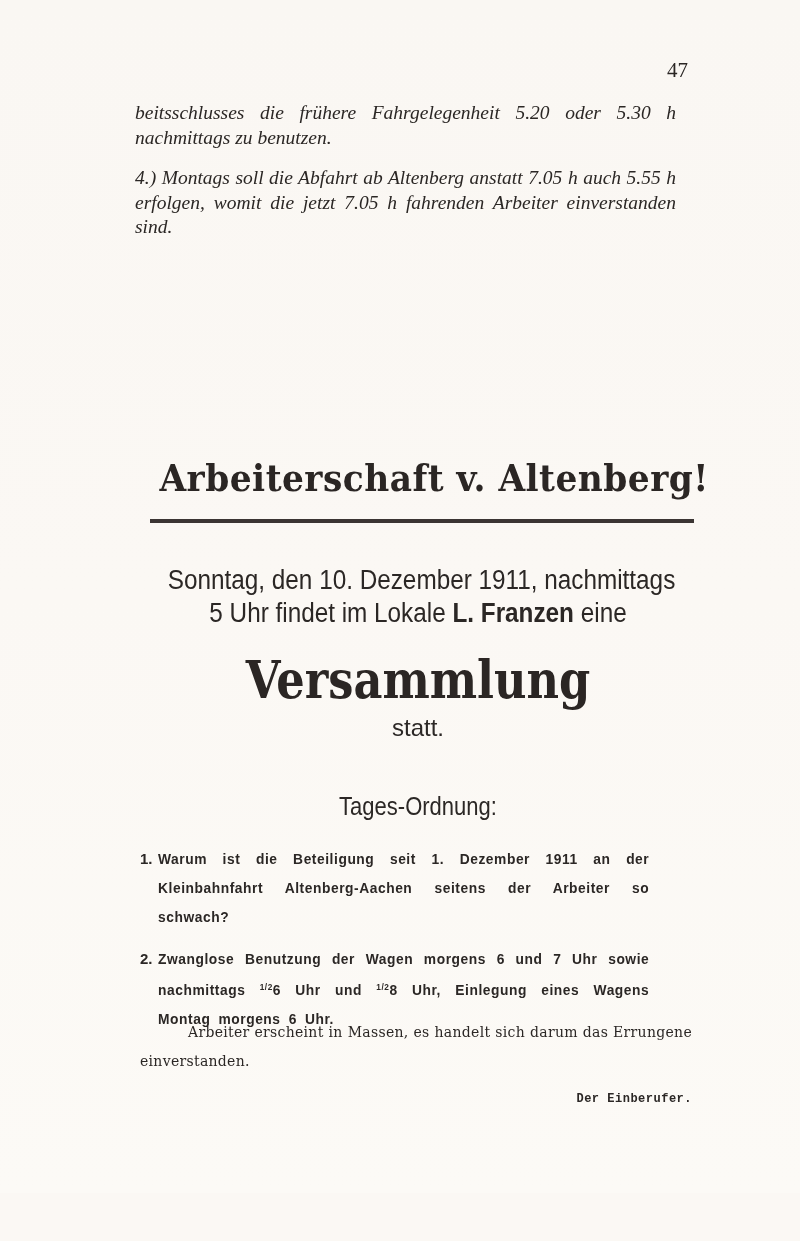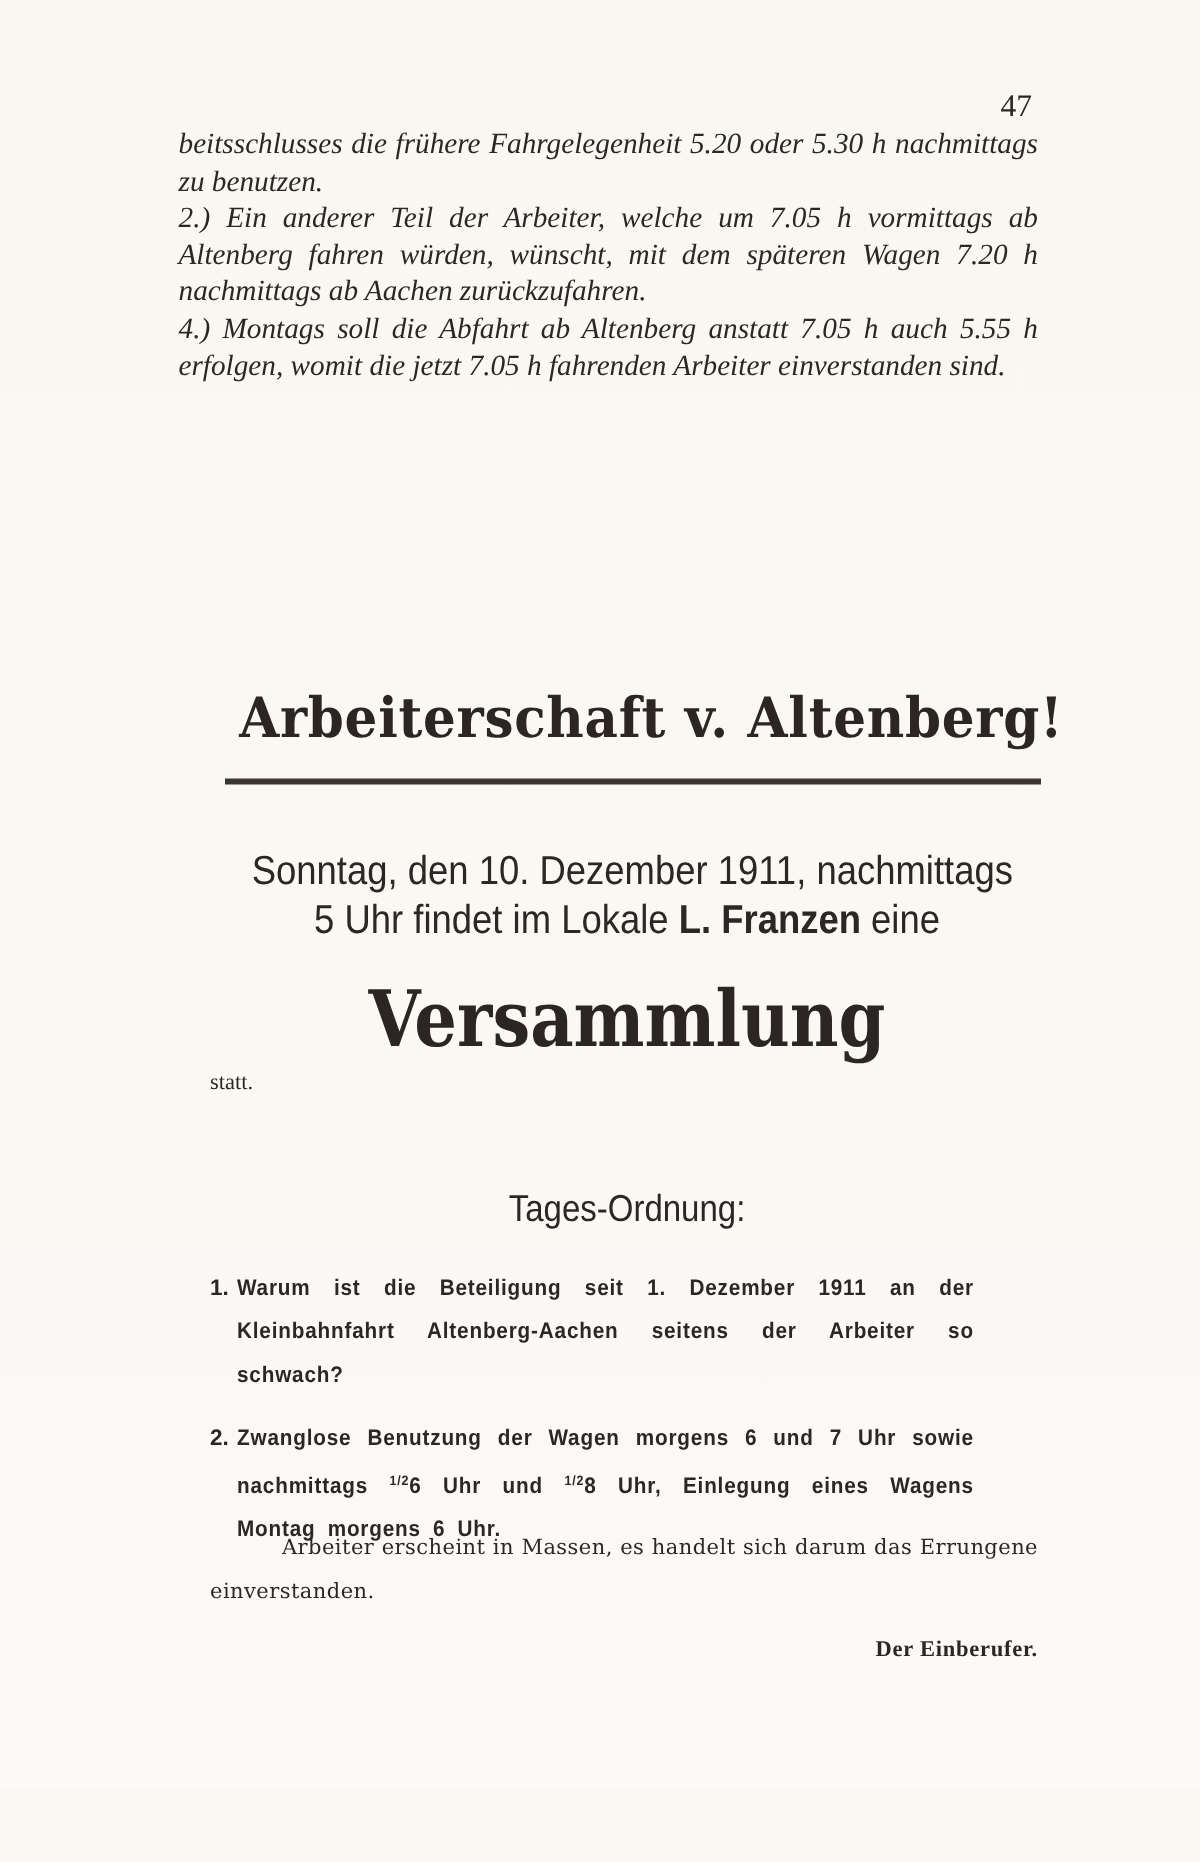--- a/index.html
+++ b/index.html
@@ -33,21 +33,21 @@
       left: 119px;
       top: 85px;
       width: 573px;
       font-family: "Liberation Serif", serif;
       font-style: italic;
       font-size: 19.5px;
       line-height: 24.6px;
       color: #2b2725;
     }
     .italic-block p {
-      margin: 0;
+      margin: 16px;
       text-align: justify;
       text-align-last: left;
     }
     .notice {
       position: absolute;
       left: 140px;
       top: 452px;
       width: 556px;
     }
     .headline {
@@ -100,23 +100,23 @@
       text-align: center;
       color: #2b2624;
       transform: scaleX(0.86);
       transform-origin: center;
     }
     .statt {
       position: absolute;
       top: 262px;
       left: 0;
       width: 556px;
-      font-family: Liberation Serif, serif;
-      font-size: 15px;
-      text-align: left;
+      font-family: Liberation Sans, sans-serif;
+      font-size: 24px;
+      text-align: center;
       color: #2b2725;
     }
     .agenda-title {
       position: absolute;
       top: 340px;
       left: 0;
       width: 556px;
       font-family: "Liberation Sans", sans-serif;
       font-size: 25px;
       text-align: center;
@@ -170,42 +170,41 @@
       margin: 0;
       text-align: justify;
       text-align-last: left;
       text-indent: 48px;
       letter-spacing: 0.3px;
     }
     .signature {
       position: absolute;
       top: 640px;
       right: 4px;
-      font-family: Liberation Serif, serif;
-      font-weight: bold;
-      font-size: 15px;
+      font-family: Liberation Mono, monospace;
+      font-weight: bold;
+      font-size: 12px;
       color: #2b2725;
       letter-spacing: 0.5px;
       margin-left: 16px;
     }
     sup.frac {
       font-size: 9px;
       vertical-align: 5px;
     }
   </style>
 </head>
 <body>
 
 <div class="page">
 
   <div class="page-number">47</div>
 
   <div class="italic-block">
     <p>beitsschlusses die frühere Fahrgelegenheit 5.20 oder 5.30 h nachmittags zu benutzen.</p>
-    <p>2.) Ein anderer Teil der Arbeiter, welche um 7.05 h vormittags ab Altenberg fahren würden, wünscht, mit dem späteren Wagen 7.20 h nachmittags ab Aachen zurückzufahren.</p>
     <p>4.) Montags soll die Abfahrt ab Altenberg anstatt 7.05 h auch 5.55 h erfolgen, womit die jetzt 7.05 h fahrenden Arbeiter einverstanden sind.</p>
   </div>
 
   <div class="notice">
     <h1 class="headline">Arbeiterschaft v. Altenberg!</h1>
     <div class="rule"></div>
 
     <div class="announce">
       <div>Sonntag, den 10. Dezember 1911, nachmittags</div>
       <div><span>5 Uhr findet im Lokale </span><span class="venue">L. Franzen</span><span> eine</span></div>

